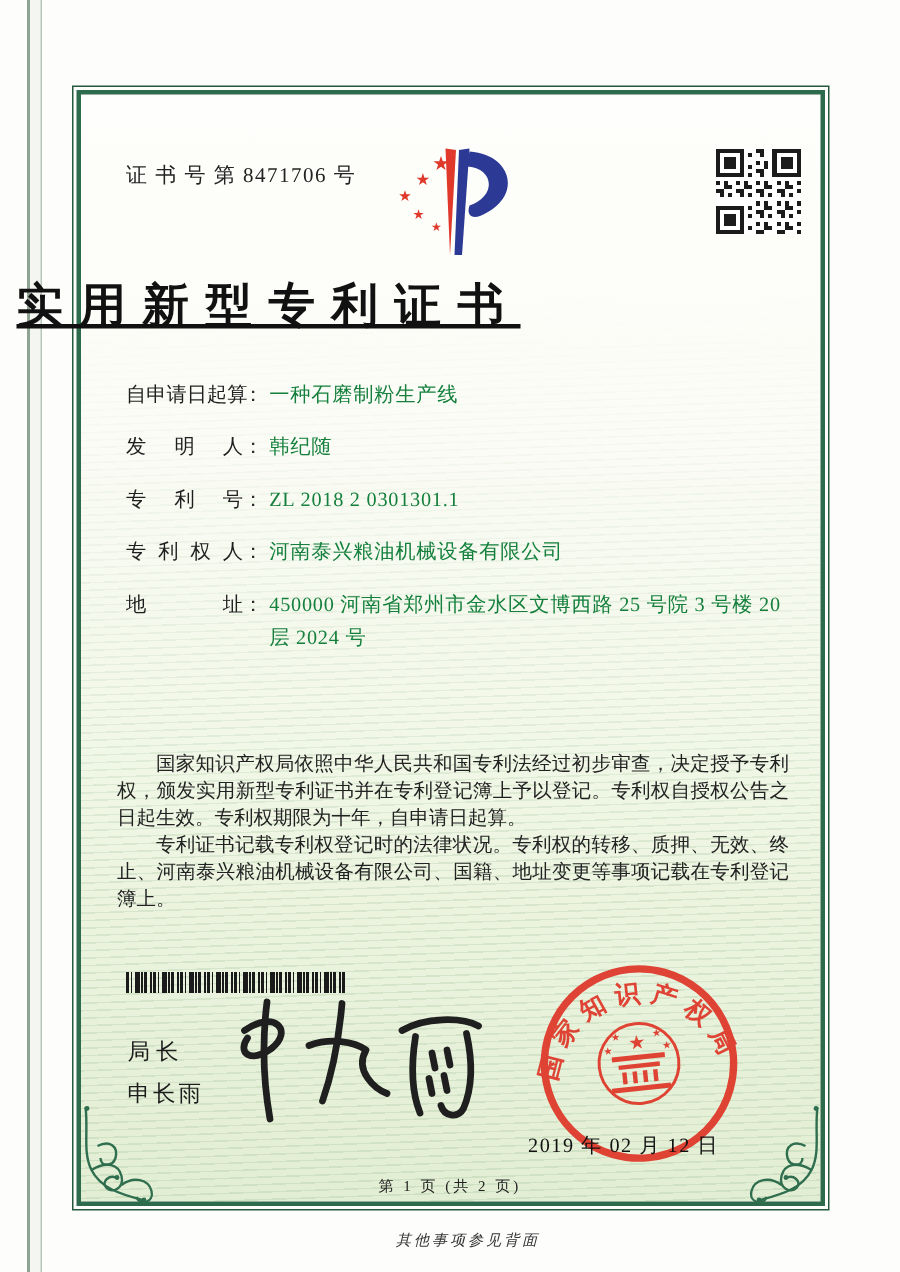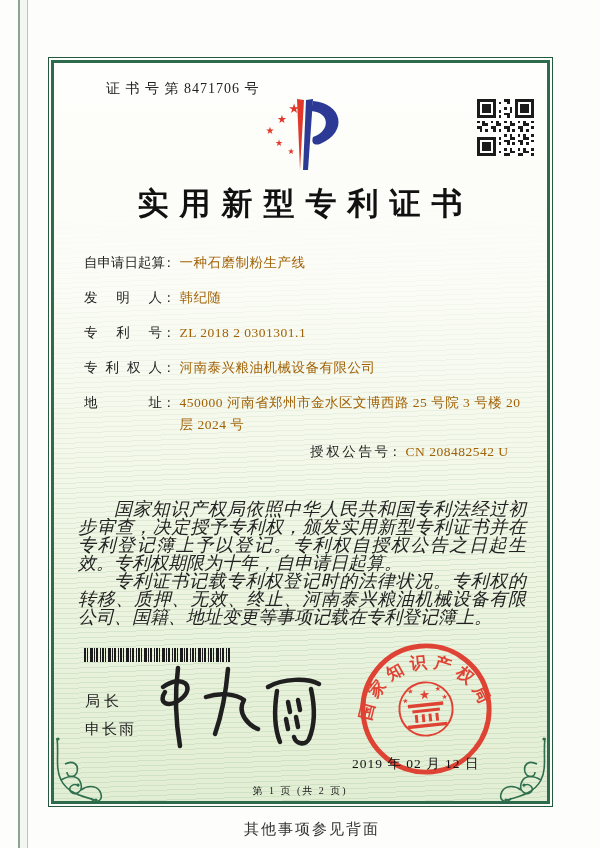--- a/index.html
+++ b/index.html
@@ -11,51 +11,51 @@
   
   .frame{position:absolute;left:48px;top:57px;width:505px;height:750px;
          border:1px solid #24593d;box-sizing:border-box;}
   .frame-inner{position:absolute;left:2px;top:2px;right:2px;bottom:2px;
          border:3px solid #2e6b4c;box-sizing:border-box;overflow:hidden;
          background:linear-gradient(180deg,#fefefc 0%,#fbfcf6 30%,#f1f7e6 60%,#e7f1da 85%,#e2eed3 100%);}
   .frame-inner::after{content:"";position:absolute;inset:0;
          background:repeating-linear-gradient(178deg,rgba(110,160,110,0.16) 0 1px,transparent 1px 5px);
          -webkit-mask-image:linear-gradient(to bottom,transparent 18%,#000 70%);
          mask-image:linear-gradient(to bottom,transparent 18%,#000 70%);}
-  .cert-no{position:absolute;left:84px;top:80px;font-size:14px;letter-spacing:1px;color:#222;margin-left:22px;}
+  .cert-no{position:absolute;left:84px;top:108px;font-size:14px;letter-spacing:1px;color:#222;}
   .logo{position:absolute;left:256px;top:90px;}
   .qr{position:absolute;left:477px;top:99px;}
-  .title{position:absolute;left:0;right:0;top:183px;text-align:center;
-         font-size:31px;font-weight:700;letter-spacing:11px;text-indent:11px;color:#111;}
+  .title{position:absolute;left:0;right:0;top:183px;
+         font-size:31px;font-weight:700;letter-spacing:11px;text-indent:11px;color:#111;text-decoration:underline;}
   .fields{position:absolute;left:84px;top:252px;width:448px;font-size:13.5px;line-height:22px;}
   .frow{margin-bottom:13px;white-space:nowrap;}
   .frow.addr{margin-bottom:5px;}
   .flabel{display:inline-block;width:78px;text-align:justify;text-align-last:justify;
           vertical-align:top;color:#1e1e1e;}
   .colon{display:inline-block;vertical-align:top;margin-right:4px;}
   .fvalue{display:inline-block;max-width:356px;vertical-align:top;white-space:normal;
-          letter-spacing:0.5px;color:#a16207;}
+          letter-spacing:0.5px;color:#15803d;}
   .two-col{position:relative;}
   .col-b{position:absolute;left:226px;top:0;}
-  .paras{position:absolute;left:78px;top:500px;width:448px;font-size:18px;line-height:18px;
-         text-align:justify;font-style:italic;color:#222;}
+  .paras{position:absolute;left:78px;top:500px;width:448px;font-size:13px;line-height:18px;
+         text-align:justify;color:#222;}
   .paras p{margin:0;text-indent:2em;}
   .barcode{position:absolute;left:84px;top:648px;}
   .sig-title{position:absolute;left:85px;top:692px;font-size:15px;letter-spacing:4px;
              font-family:"Liberation Sans","DejaVu Sans",sans-serif;color:#1c1c1c;}
   .sig-name{position:absolute;left:85px;top:720px;font-size:15px;letter-spacing:2px;
              font-family:"Liberation Sans","DejaVu Sans",sans-serif;color:#1c1c1c;text-align:right;}
   .signature{position:absolute;left:138px;top:652px;}
   .seal{position:absolute;left:357px;top:640px;transform:rotate(-6deg);opacity:0.92;}
   .seal-date{position:absolute;left:352px;top:755px;font-size:13.5px;letter-spacing:1px;
              color:#111;z-index:5;}
   .page-num{position:absolute;left:0;right:0;top:784px;text-align:center;font-size:10px;
             letter-spacing:2px;color:#222;}
-  .back-note{position:absolute;left:0;right:0;top:820px;text-align:center;font-size:15px;
-             letter-spacing:2px;color:#333;padding-left:24px;}
+  .back-note{position:absolute;left:0;right:0;top:820px;text-align:center;font-size:10px;
+             font-style:italic;letter-spacing:2px;color:#333;padding-left:24px;}
   .flourish{position:absolute;z-index:3;}
   .flourish.bl{left:52px;top:736px;}
   .flourish.br{right:50px;top:736px;transform:scaleX(-1);}
 </style>
 </head>
 <body>
 
 <div class="page">
 
   <div class="spine"></div>
@@ -214,23 +214,20 @@
     <div class="frow">
       <span class="flabel">专利号</span><span class="colon">：</span><span class="fvalue">ZL 2018 2 0301301.1</span>
     </div>
     <div class="frow">
       <span class="flabel">专利权人</span><span class="colon">：</span><span class="fvalue">河南泰兴粮油机械设备有限公司</span>
     </div>
     <div class="frow addr">
       <span class="flabel">地址</span><span class="colon">：</span><span class="fvalue">450000 河南省郑州市金水区文博西路 25 号院 3 号楼 20 层 2024 号</span>
     </div>
     <div class="frow two-col">
-      <span class="col-b">
-        <span class="flabel">授权公告号</span><span class="colon">：</span><span class="fvalue">CN 208482542 U</span>
-      </span>
     </div>
   </div>
 
   <div class="paras">
     <p>国家知识产权局依照中华人民共和国专利法经过初步审查，决定授予专利权，颁发实用新型专利证书并在专利登记簿上予以登记。专利权自授权公告之日起生效。专利权期限为十年，自申请日起算。</p>
     <p>专利证书记载专利权登记时的法律状况。专利权的转移、质押、无效、终止、河南泰兴粮油机械设备有限公司、国籍、地址变更等事项记载在专利登记簿上。</p>
   </div>
 
   <svg class="barcode" width="148" height="14" viewBox="0 0 148 14" shape-rendering="crispEdges">
     <g class="bars" fill="#1a1a1a">

